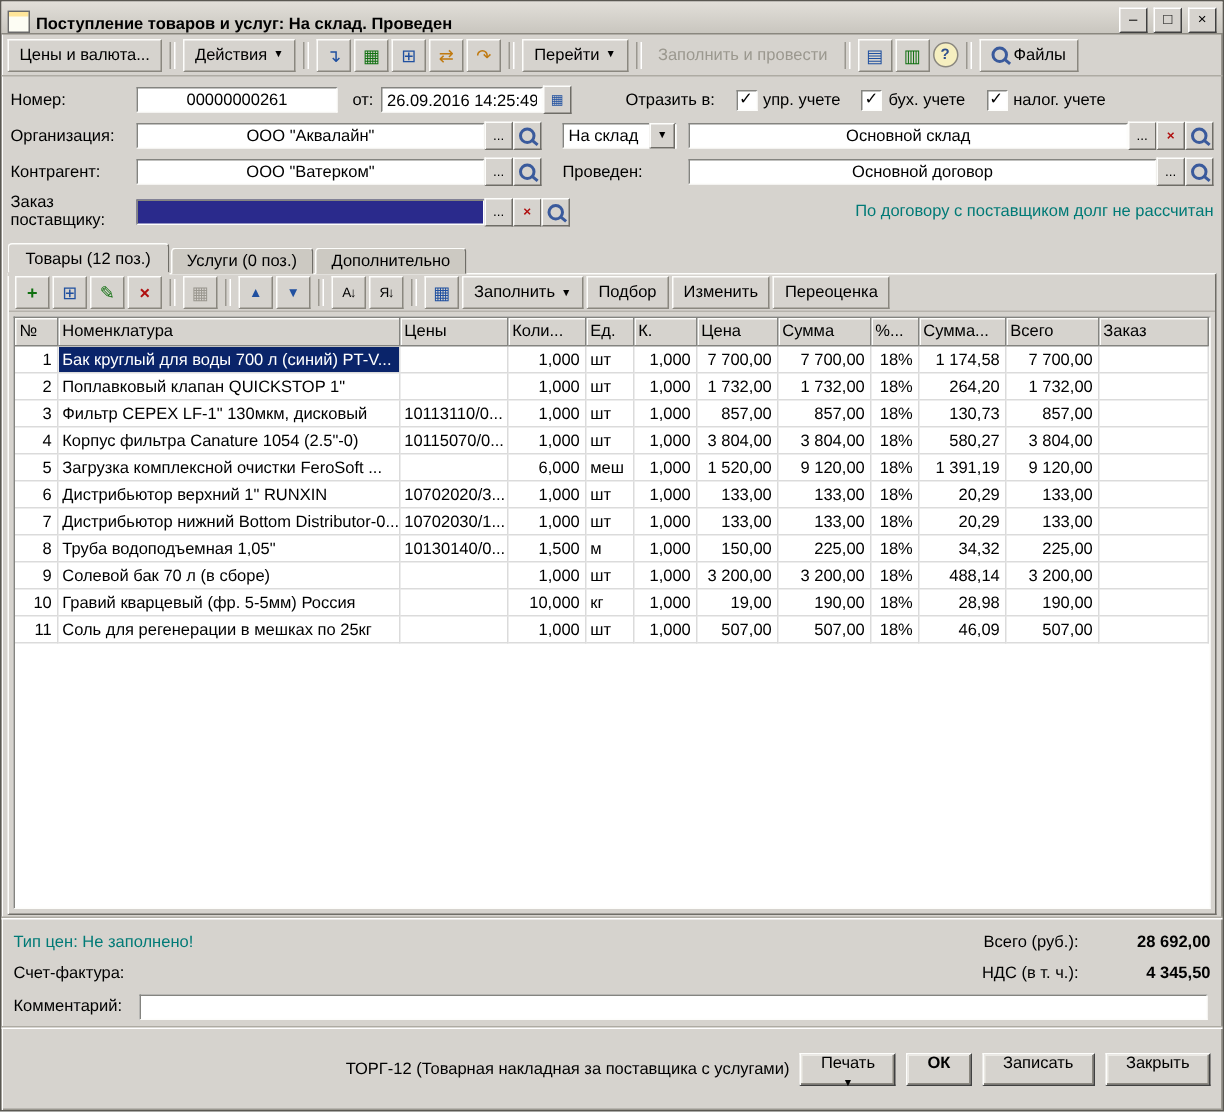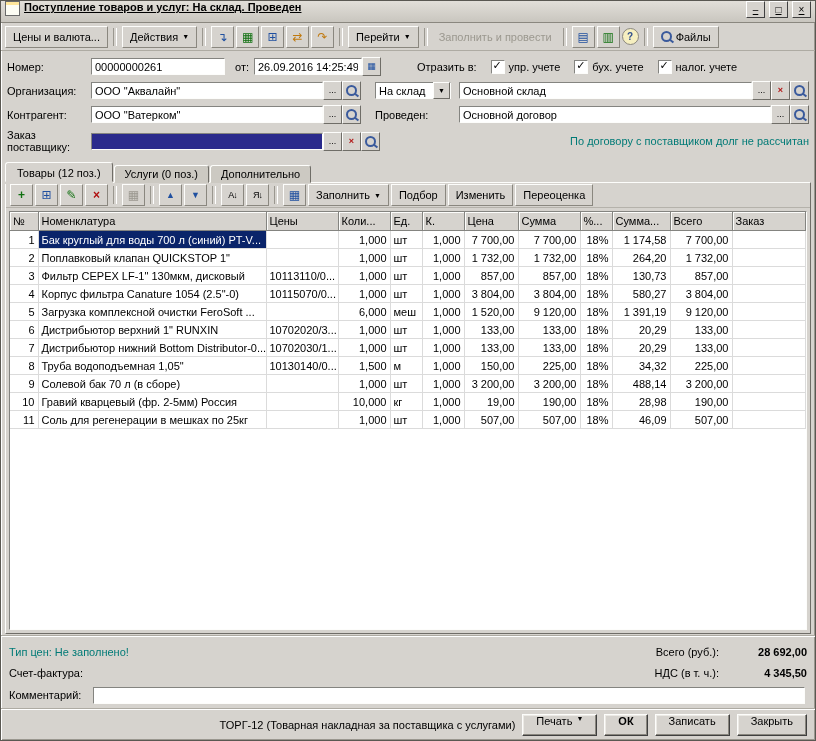--- a/index.html
+++ b/index.html
@@ -10,24 +10,23 @@
   }
   .window{
     width:816px;height:741px;box-sizing:border-box;
     background:var(--face);
     border:1px solid #5a5852;
     box-shadow:inset 1px 1px 0 #fff, inset -1px -1px 0 #9a978f;
     display:flex;flex-direction:column;
   }
   
   .titlebar{
-    height:21px;flex:0 0 21px;display:flex;align-items:flex-start;gap:4px;
+    height:21px;flex:0 0 21px;display:flex;align-items:flex-end;gap:4px;
     padding:0 4px;background:linear-gradient(#e2dfd9,#c9c6bf);
     border-bottom:1px solid #8a877f;
-    text-decoration:underline;
   }
   .title-icon{width:13px;height:13px;background:#fdfdf4;border:1px solid #6a6a6a;
     box-shadow:inset 0 3px 0 #ffe69a;flex:0 0 13px;}
   .title-text{font-weight:bold;flex:1;white-space:nowrap;overflow:hidden;}
   .winbtn{width:17px;height:15px;display:inline-flex;align-items:center;justify-content:center;
     background:var(--face);border:1px solid;border-color:#fff #404040 #404040 #fff;
     font-size:10px;line-height:1;cursor:default;}
   
   .toolbar{
     height:27px;flex:0 0 27px;display:flex;align-items:center;gap:2px;
@@ -53,21 +52,21 @@
   .lens{display:inline-block;width:7px;height:7px;border:2px solid #3a5a9c;border-radius:50%;position:relative;}
   .lens::after{content:"";position:absolute;width:5px;height:2px;background:#3a5a9c;
     transform:rotate(40deg);right:-4px;bottom:-2px;}
   
   .form{padding:6px 6px 2px 6px;flex:0 0 auto;}
   .frow{display:flex;align-items:center;margin-bottom:5px;}
   .lab{width:84px;flex:0 0 84px;white-space:nowrap;}
   .lab2{width:84px;flex:0 0 84px;line-height:12px;}
   .inp{
     height:17px;box-sizing:border-box;border:1px solid;border-color:#848480 #fdfdfb #fdfdfb #848480;
-    background:#fff;padding:1px 3px;font:inherit;outline:none;
+    background:#fff;padding:1px 3px;font:inherit;outline:none;text-align:center;
   }
   .inp.navy{background:var(--fieldsel);}
   .fbtn{
     width:17px;height:17px;flex:0 0 17px;display:inline-flex;align-items:center;justify-content:center;
     background:var(--face);border:1px solid;border-color:#fdfdfb #6f6d67 #6f6d67 #fdfdfb;
     font-size:9px;line-height:1;padding:0;cursor:default;
   }
   .combo{display:flex;align-items:center;height:17px;box-sizing:border-box;background:#fff;
     border:1px solid;border-color:#848480 #fdfdfb #fdfdfb #848480;padding-left:3px;}
   .combo .cbo-arrow{width:15px;height:15px;margin-left:auto;display:flex;align-items:center;justify-content:center;
@@ -113,27 +112,27 @@
   
   .footer{flex:0 0 auto;padding:4px 8px 2px 8px;border-top:1px solid #fff;box-shadow:0 -1px 0 #aeaba3;}
   .frow2{display:flex;align-items:center;height:21px;}
   .grp-r{margin-left:auto;display:flex;align-items:center;}
   .tot-lab{white-space:nowrap;}
   .tot-val{font-weight:bold;width:88px;text-align:right;white-space:nowrap;}
   .inv-link{overflow:hidden;text-overflow:ellipsis;max-width:470px;}
   
   .buttonbar{
     height:30px;flex:0 0 30px;display:flex;align-items:center;justify-content:flex-end;gap:7px;
-    padding:0 8px;border-top:1px solid #fff;box-shadow:0 -1px 0 #aeaba3;
+    padding:12px 8px;border-top:1px solid #fff;box-shadow:0 -1px 0 #aeaba3;
   }
   .btn{
-    height:22px;padding:0 13px;display:inline-flex;align-items:flex-start;gap:4px;
+    height:22px;padding:0 13px;display:inline-flex;align-items:center;gap:4px;
     background:var(--face);border:1px solid;border-color:#fdfdfb #404040 #404040 #fdfdfb;
     box-shadow:inset -1px -1px 0 #8a877f, inset 1px 1px 0 #eceae5;
-    font:inherit;cursor:default;white-space:nowrap;
+    font:inherit;cursor:default;white-space:nowrap;flex-direction:column;
   }
   .btn.default{font-weight:bold;}
   .flatlink{white-space:nowrap;cursor:pointer;}
 </style>
 </head>
 <body>
 
 <div class="window">
 
   <div class="titlebar">
@@ -498,21 +497,21 @@
               <td class="num">1,000</td>
               <td class="num">3 200,00</td>
               <td class="num">3 200,00</td>
               <td class="num">18%</td>
               <td class="num">488,14</td>
               <td class="num">3 200,00</td>
               <td></td>
             </tr>
             <tr>
               <td class="num">10</td>
-              <td>Гравий кварцевый (фр. 2-5мм) Россия</td>
+              <td>Гравий кварцевый (фр. 5-5мм) Россия</td>
               <td></td>
               <td class="num">10,000</td>
               <td>кг</td>
               <td class="num">1,000</td>
               <td class="num">19,00</td>
               <td class="num">190,00</td>
               <td class="num">18%</td>
               <td class="num">28,98</td>
               <td class="num">190,00</td>
               <td></td>

